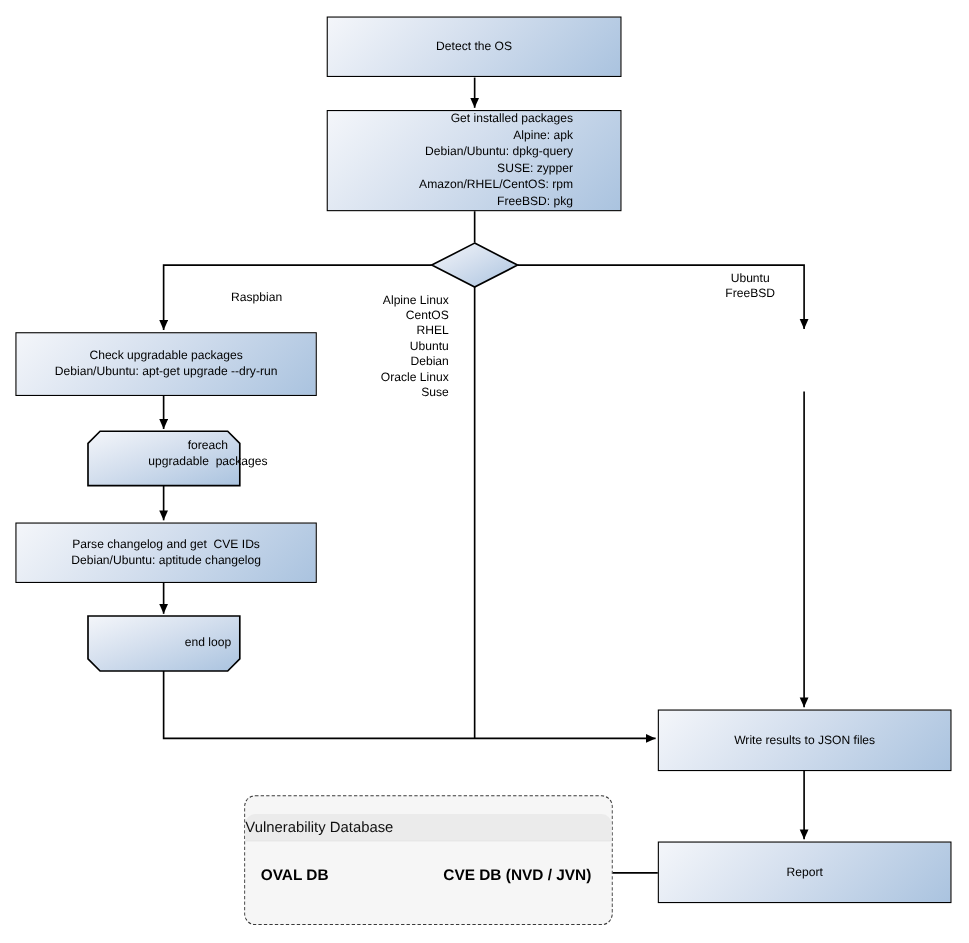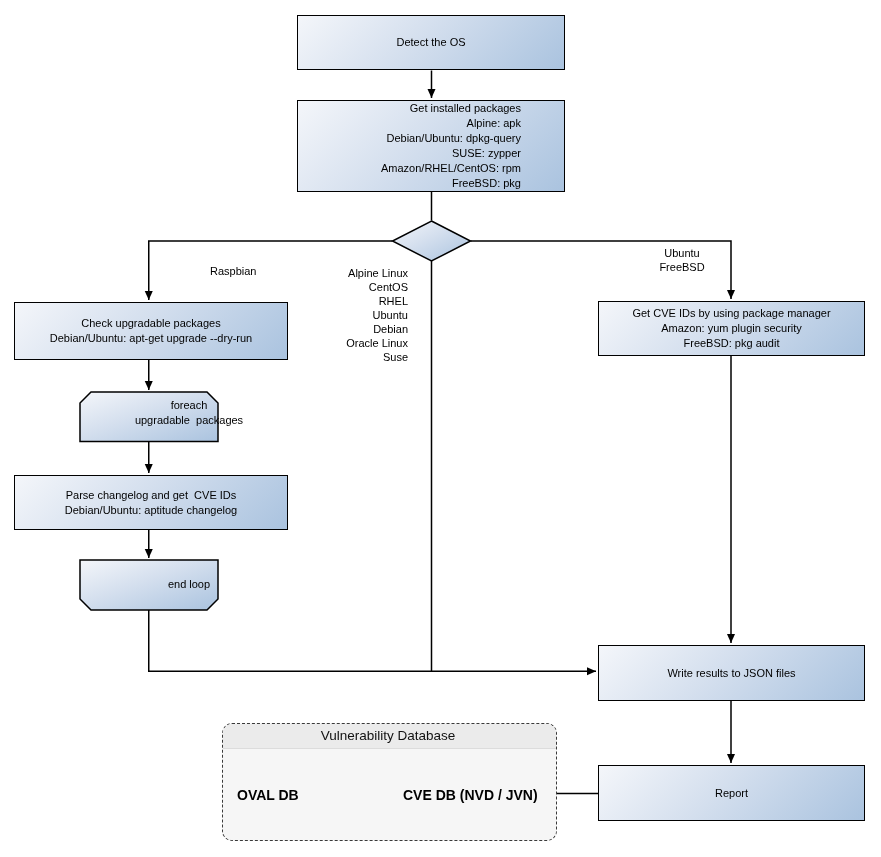--- a/index.html
+++ b/index.html
@@ -25,21 +25,21 @@
     position:absolute;z-index:3;font-size:11px;line-height:14px;
   }
   .db-container{
     position:absolute;left:222px;top:723px;width:335px;height:118px;
     box-sizing:border-box;border:1.5px dashed #3a3a3a;border-radius:10px;
     background:#f6f6f6;z-index:1;
   }
   .db-header{
     height:24px;line-height:24px;background:#ebebeb;
     border-bottom:1px solid #dcdcdc;border-radius:9px 9px 0 0;
-    text-align:center;padding-right:3px;font-size:13.5px;color:#111;
+    text-align:left;padding-right:3px;font-size:13.5px;color:#111;margin-top:16px;
   }
   .cyl-label{
     position:absolute;z-index:3;font-size:14px;text-align:left;font-weight:bold;
   }
 </style>
 </head>
 <body>
 
 <div class="canvas">
 
@@ -126,25 +126,20 @@
 
   <div class="node t-center" style="left:14px;top:475px;width:274px;height:55px;">
     <div class="line">Parse changelog and get  CVE IDs</div>
     <div class="line">Debian/Ubuntu: aptitude changelog</div>
   </div>
 
   <div class="shape-label" style="left:80px;top:577px;width:138px;">
     <div class="line">end loop</div>
   </div>
 
-  <div class="node t-center" style="left:598px;top:301px;width:267px;height:55px;">
-    <div class="line">Get CVE IDs by using package manager</div>
-    <div class="line">Amazon: yum plugin security</div>
-    <div class="line">FreeBSD: pkg audit</div>
-  </div>
 
   <div class="node t-center" style="left:598px;top:645px;width:267px;height:56px;">
     <div class="line">Write results to JSON files</div>
   </div>
 
   <div class="node t-center" style="left:598px;top:765px;width:267px;height:56px;">
     <div class="line">Report</div>
   </div>
 
   <div class="flow-label" style="left:210px;top:264px;">Raspbian</div>

